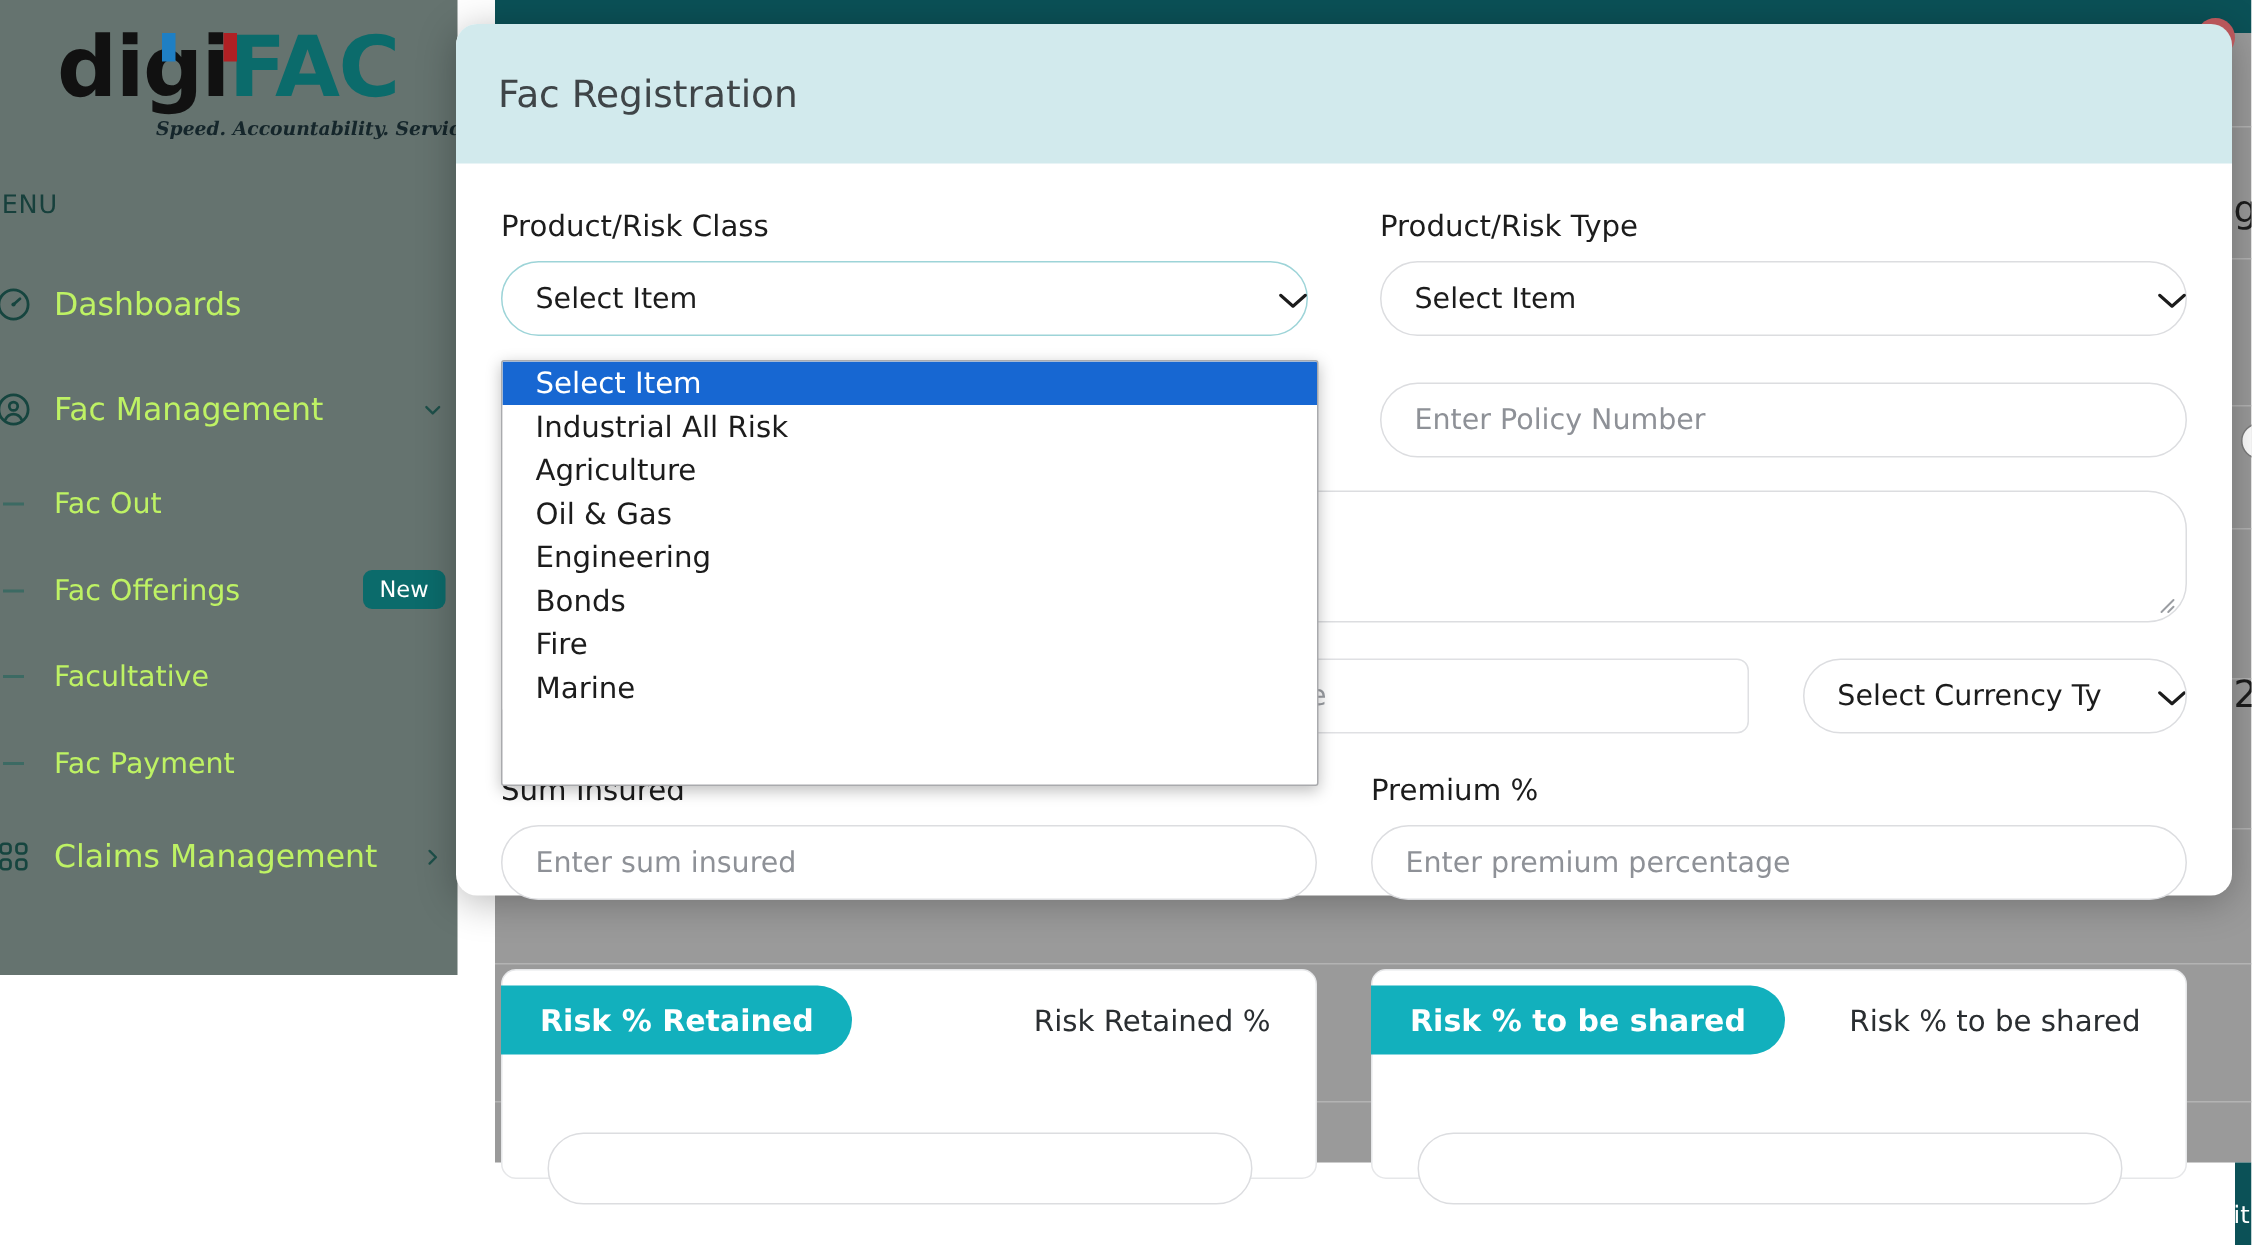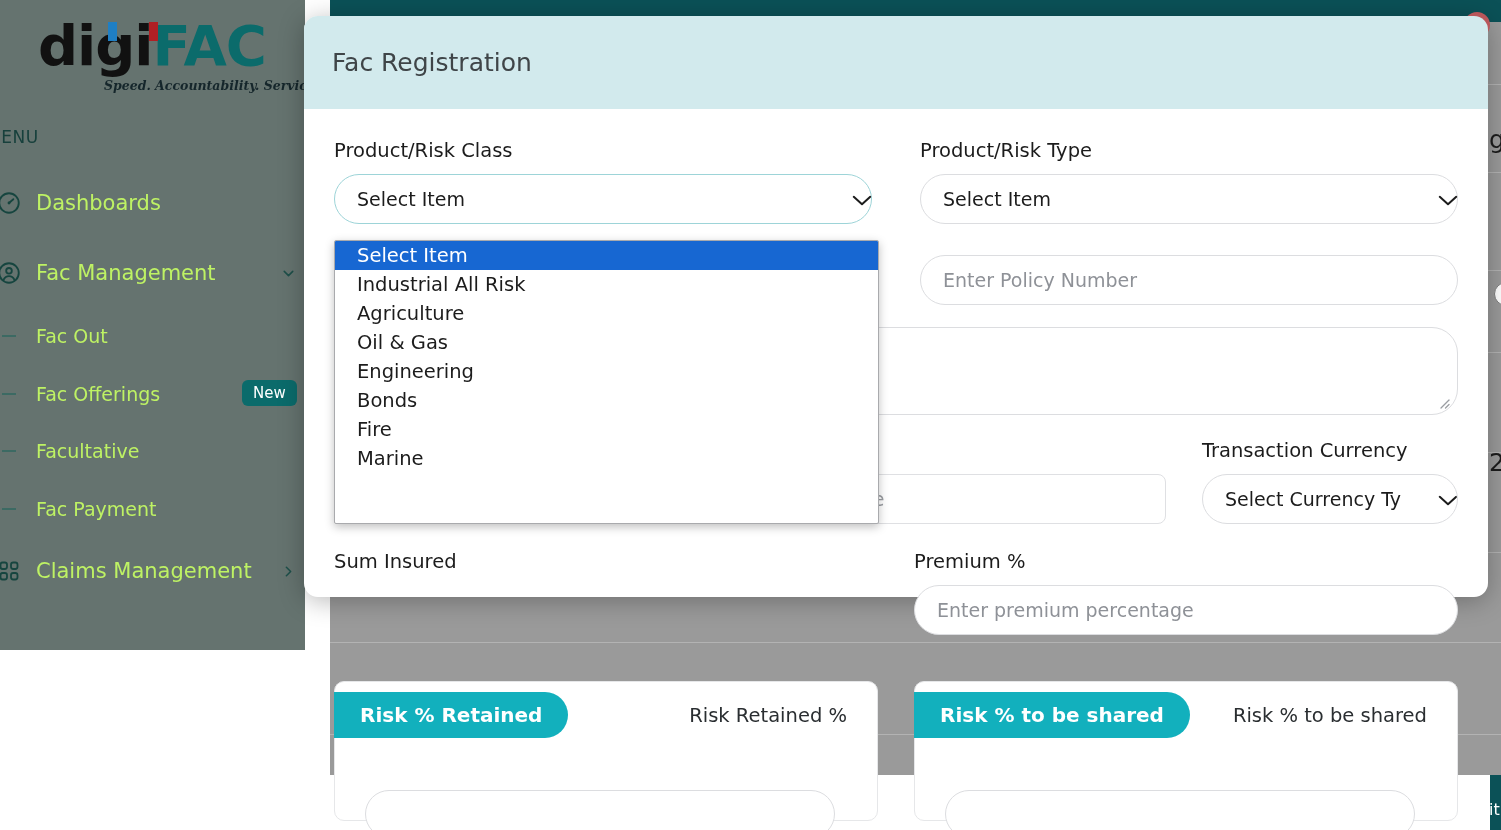--- a/index.html
+++ b/index.html
@@ -392,35 +392,37 @@
 
       <div class="row-dates">
         <div class="date-group">
           <div class="date-addon">From</div>
           <div class="date-input grayed">Date</div>
           <div class="date-addon">To</div>
           <div class="date-input">Date</div>
         </div>
 
         <div class="currency-block">
-          <label class="field-label">Transaction Currency</label>
           <div class="currency-ctrl">
             <span class="val">Select Currency Ty</span>
             <span class="chev">
               <svg width="22" height="13" viewBox="0 0 24 14" fill="none" stroke="#1c1c1c" stroke-width="2.2" stroke-linecap="round" stroke-linejoin="round">
                   <polyline points="3 3 12 11 21 3"></polyline>
                 </svg>
             </span>
           </div>
         </div>
       </div>
 
       <div class="row-sums">
         <div class="col">
           <label class="field-label">Sum Insured</label>
+          <div class="ctrl">
+            <span class="ph">Enter sum insured</span>
+          </div>
         </div>
         <div class="col">
           <label class="field-label">Premium %</label>
           <div class="ctrl">
             <span class="ph">Enter premium percentage</span>
           </div>
         </div>
       </div>
 
       <div class="row-cards">

